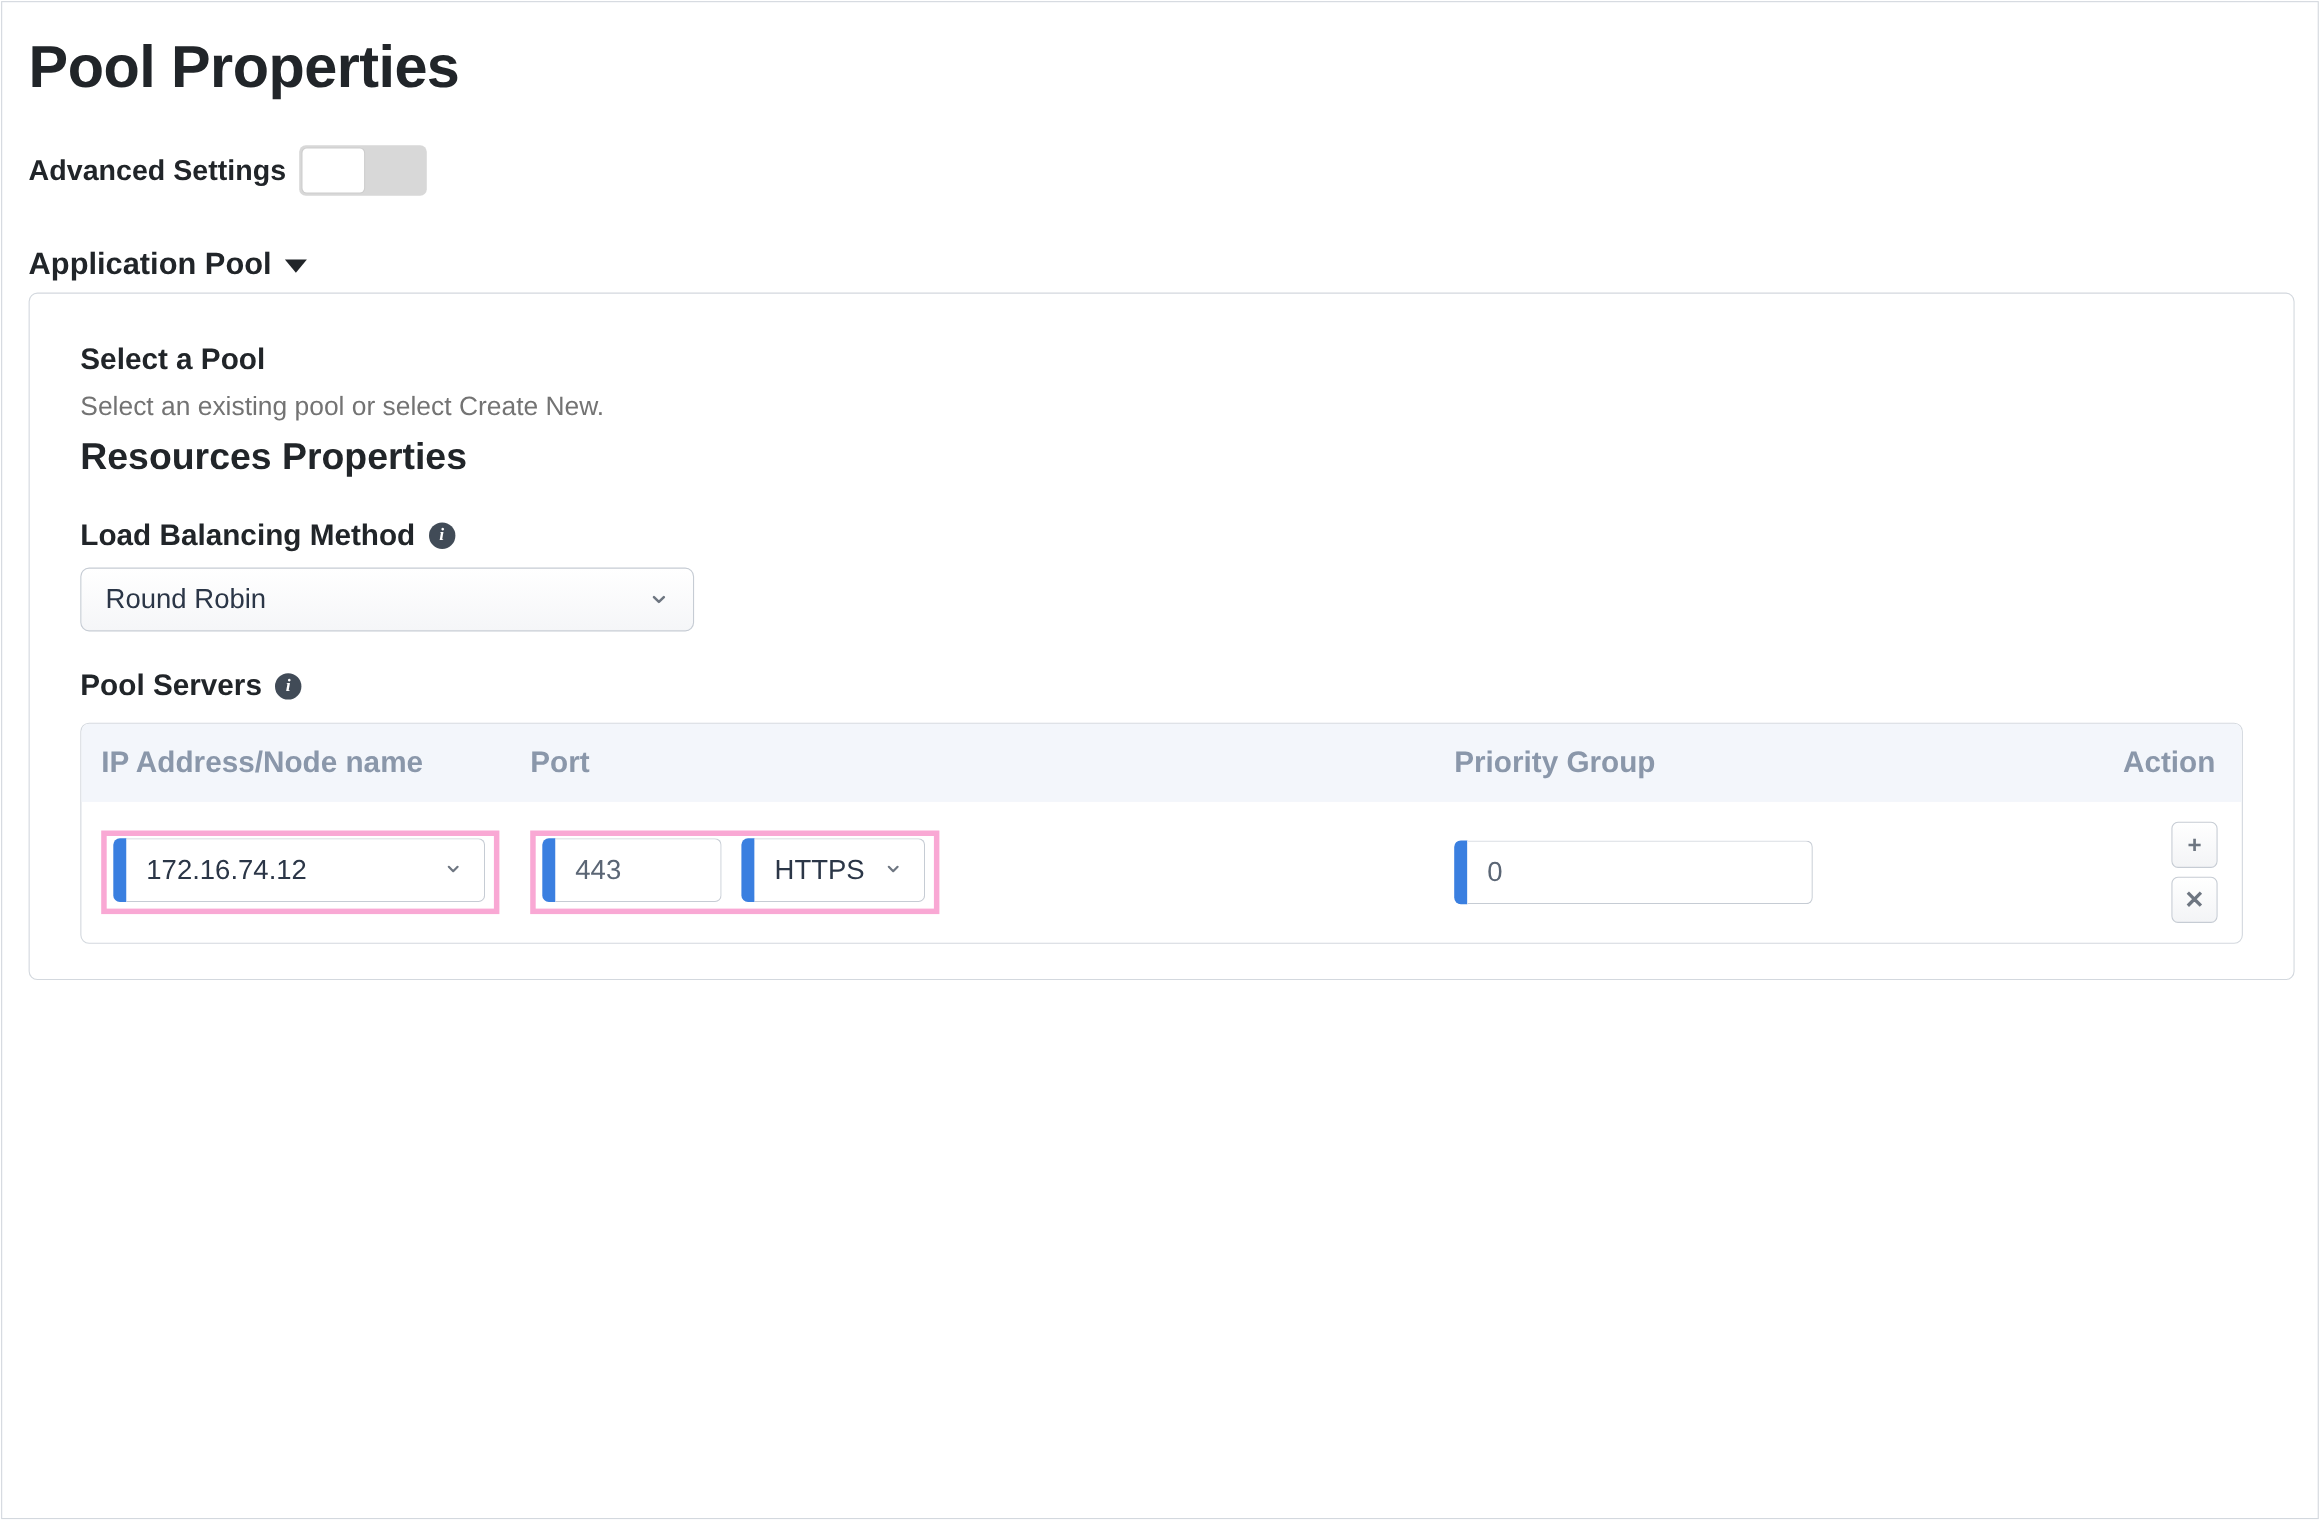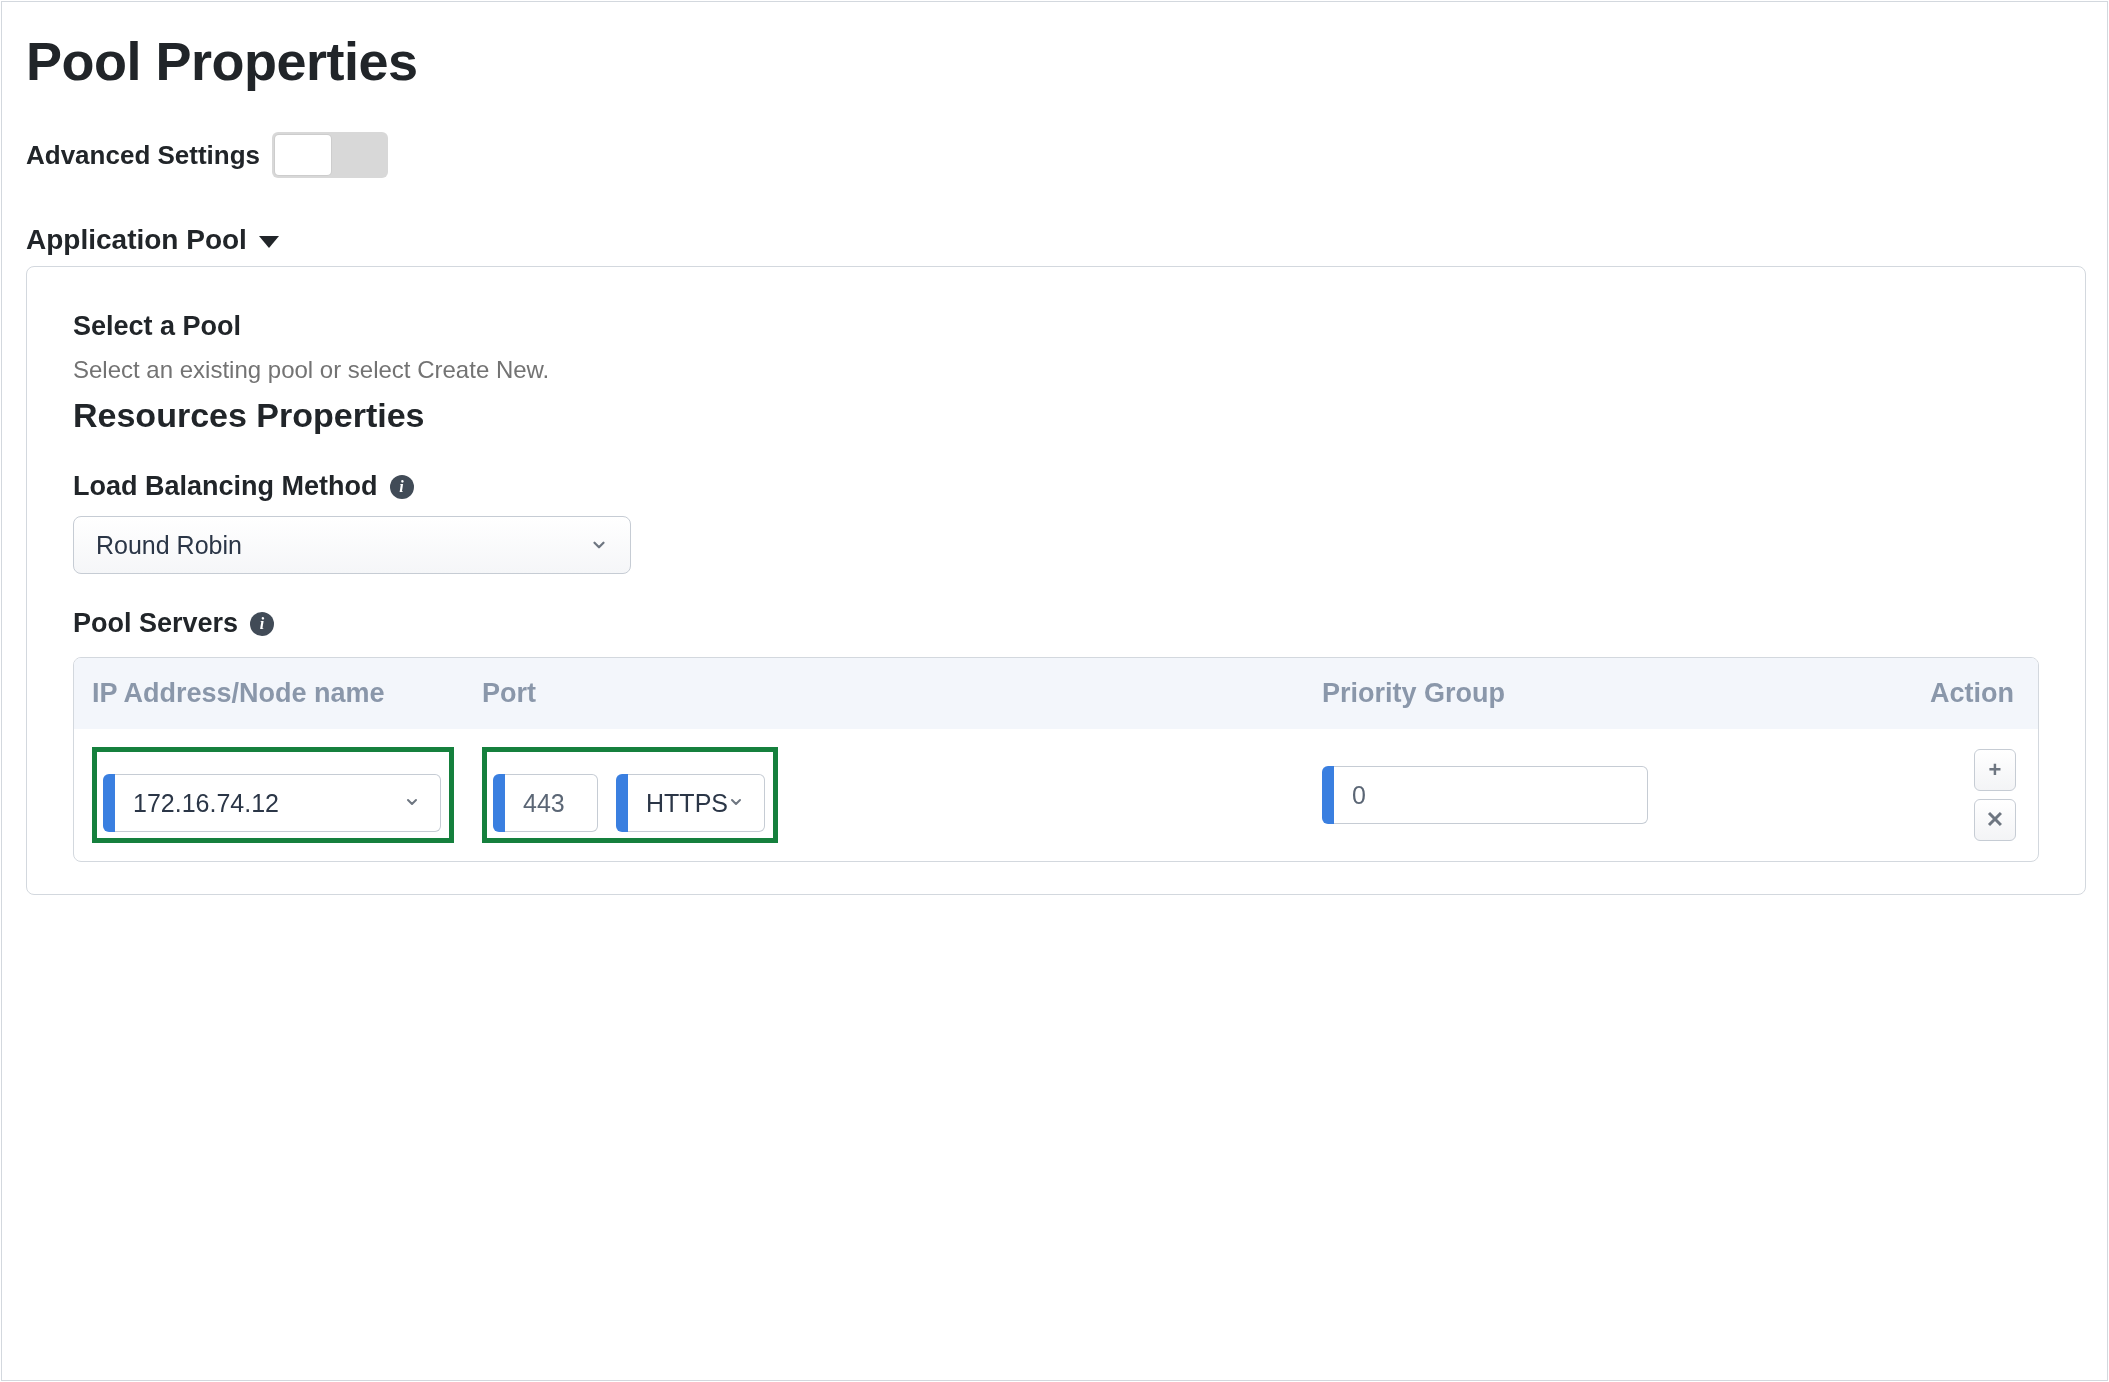--- a/index.html
+++ b/index.html
@@ -147,22 +147,22 @@
   }
   .table-head .th-action { text-align: right; padding-right: 6px; }
   .table-row {
     padding: 18px;
     gap: 0;
   }
   .cell { padding-right: 18px; }
   .hl-group {
     display: flex;
     gap: 18px;
-    border: 5px solid #15803d;
-    padding: 22px 8px 6px 6px;
+    border: 5px solid #f9a8d4;
+    padding: 2px 8px 6px 6px;
     align-items: center;
   }
   .hl-ip { width: 362px; }
   .hl-group-pp { grid-column: 2 / span 2; }
   .barred {
     display: flex;
     align-items: stretch;
     height: 58px;
   }
   .blue-bar {
@@ -279,21 +279,21 @@
                   <svg viewBox="0 0 24 24" width="16" height="16" fill="none" stroke="#6e7681" stroke-width="3" stroke-linecap="round" stroke-linejoin="round">
                       <polyline points="6 9 12 15 18 9"></polyline>
                     </svg>
                 </span>
               </div>
             </div>
           </div>
         </div>
 
         <div class="cell hl-group-pp">
-          <div class="hl-group" style="width:296px;">
+          <div class="hl-group" style="width:372px;">
             <div class="barred port">
               <div class="blue-bar"></div>
               <div class="barred-input">
                 <span>443</span>
               </div>
             </div>
             <div class="barred proto">
               <div class="blue-bar"></div>
               <div class="barred-input dark">
                 <span>HTTPS</span>

